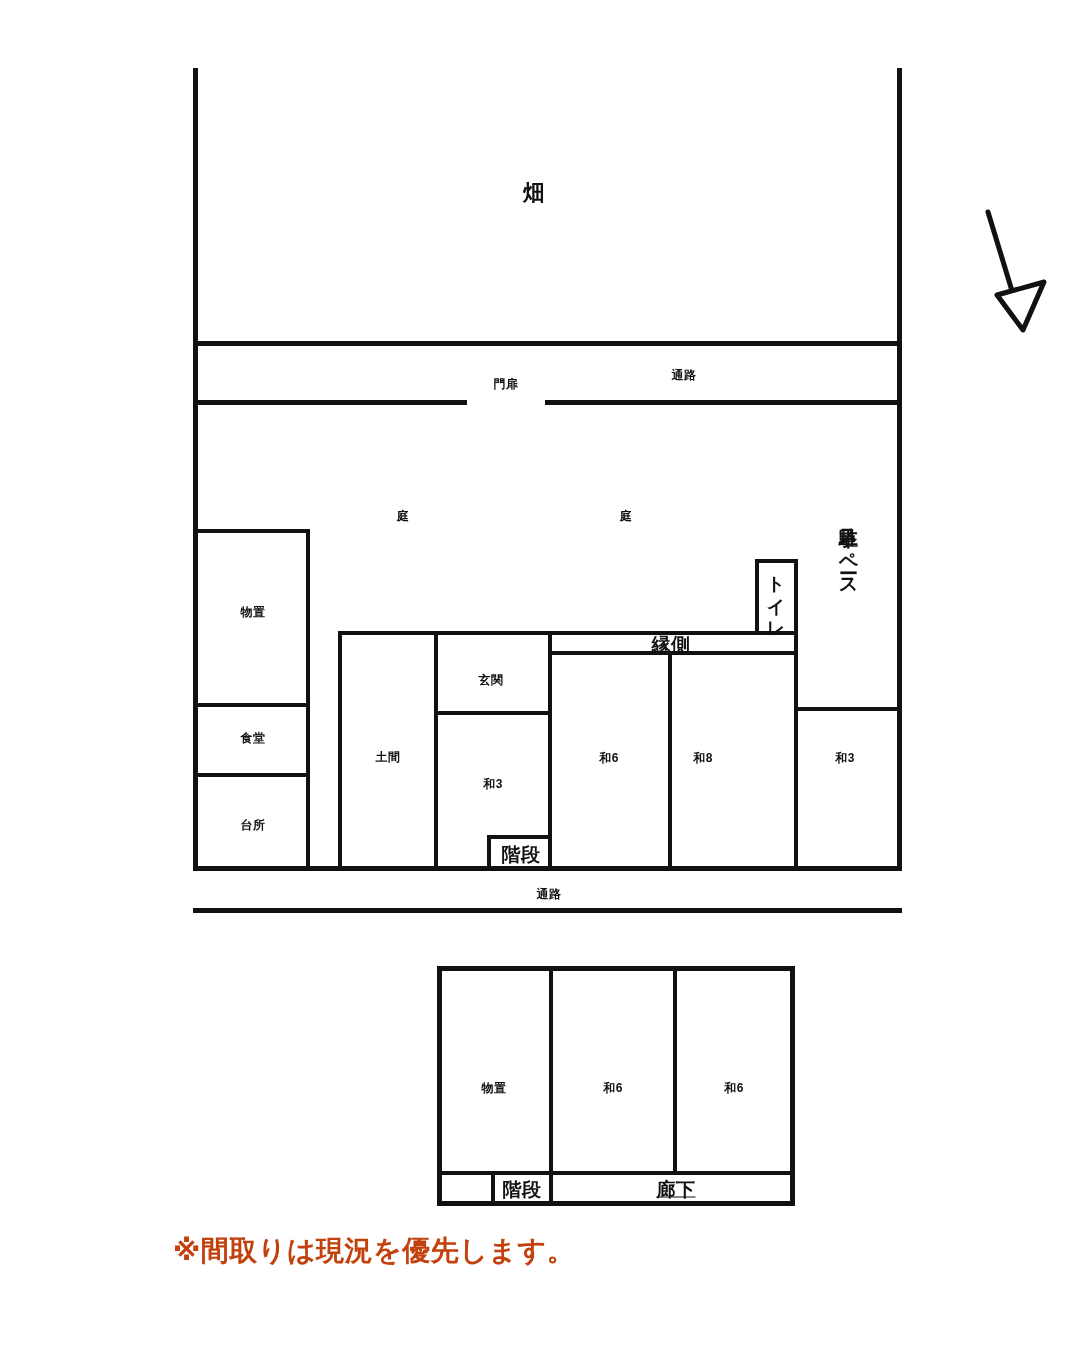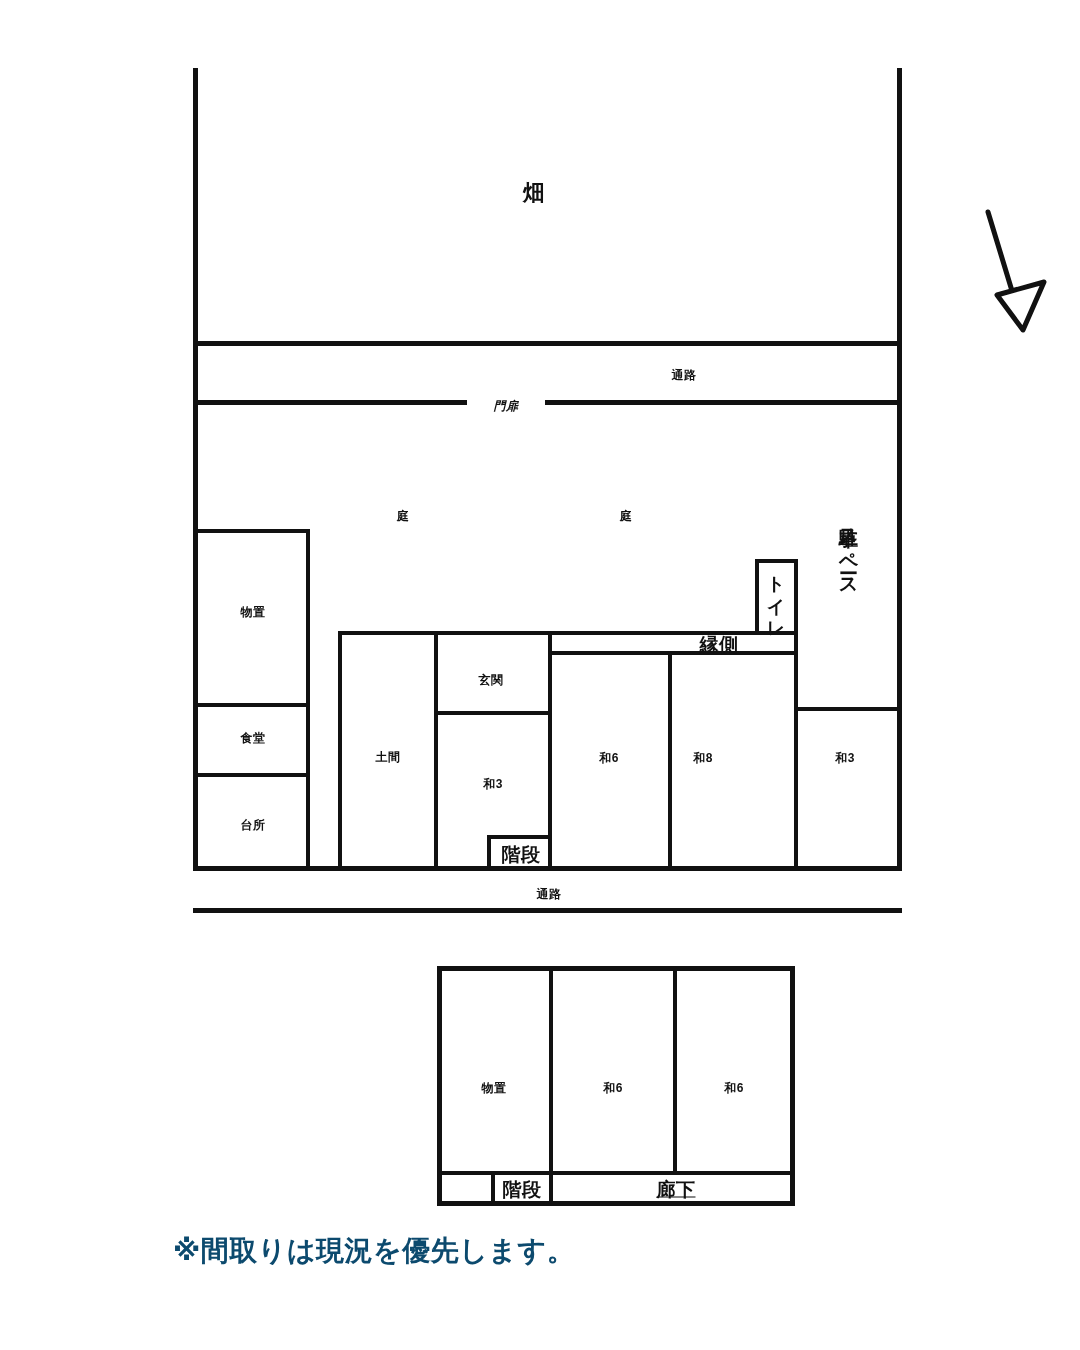--- a/index.html
+++ b/index.html
@@ -42,21 +42,21 @@
   .s20 { font-size: 12px; }
   .s19 { font-size: 19px; }
   .s18 { font-size: 18px; }
   .note {
     position: absolute;
     left: 173px;
     top: 1232px;
     font-size: 28px;
     font-weight: 700;
     letter-spacing: 0.5px;
-    color: #0c4a6e;
+    color: #c2410c;
   }
 </style>
 </head>
 <body>
 
 <svg id="plan" viewBox="0 0 1080 1350" xmlns="http://www.w3.org/2000/svg">
 
   <g>
 
     <rect x="193" y="68" width="5" height="277" fill="#111111"></rect>
@@ -157,21 +157,21 @@
     <rect x="491" y="1171" width="4" height="34" fill="#111111"></rect>
     <rect x="549" y="1171" width="4" height="34" fill="#111111"></rect>
   </g>
 
 </svg>
 
 <div class="lbl s22" style="left:534px; top:193px;">畑</div>
 
 <div class="lbl s20" style="left:684px; top:375px;">通路</div>
 
-<div class="lbl s20" style="left:506px; top:406px;font-style:italic;">門扉</div>
+<div class="lbl s20" style="left:506px; top:384px;">門扉</div>
 
 <div class="lbl s20" style="left:403px; top:516px;">庭</div>
 
 <div class="lbl s20" style="left:626px; top:516px;">庭</div>
 
 <div class="lbl vert s19" style="left:849px; top:550px;">駐車スペース</div>
 
 <div class="lbl s20" style="left:549px; top:894px;">通路</div>
 
 <div class="lbl s20" style="left:253px; top:612px;">物置</div>
@@ -187,21 +187,21 @@
 <div class="lbl s20" style="left:493px; top:784px;">和3</div>
 
 <div class="lbl s19" style="left:521px; top:854px;">階段</div>
 
 <div class="lbl s20" style="left:609px; top:758px;">和6</div>
 
 <div class="lbl s20" style="left:703px; top:758px;">和8</div>
 
 <div class="lbl s20" style="left:845px; top:758px;">和3</div>
 
-<div class="lbl s19" style="left:671px; top:644px;margin-left:48px;">縁側</div>
+<div class="lbl s19" style="left:671px; top:644px;">縁側</div>
 
 <div class="lbl vert s18" style="left:776px; top:597px;">トイレ</div>
 
 <div class="lbl s20" style="left:494px; top:1088px;">物置</div>
 
 <div class="lbl s20" style="left:613px; top:1088px;">和6</div>
 
 <div class="lbl s20" style="left:734px; top:1088px;">和6</div>
 
 <div class="lbl s19" style="left:522px; top:1189px;">階段</div>

